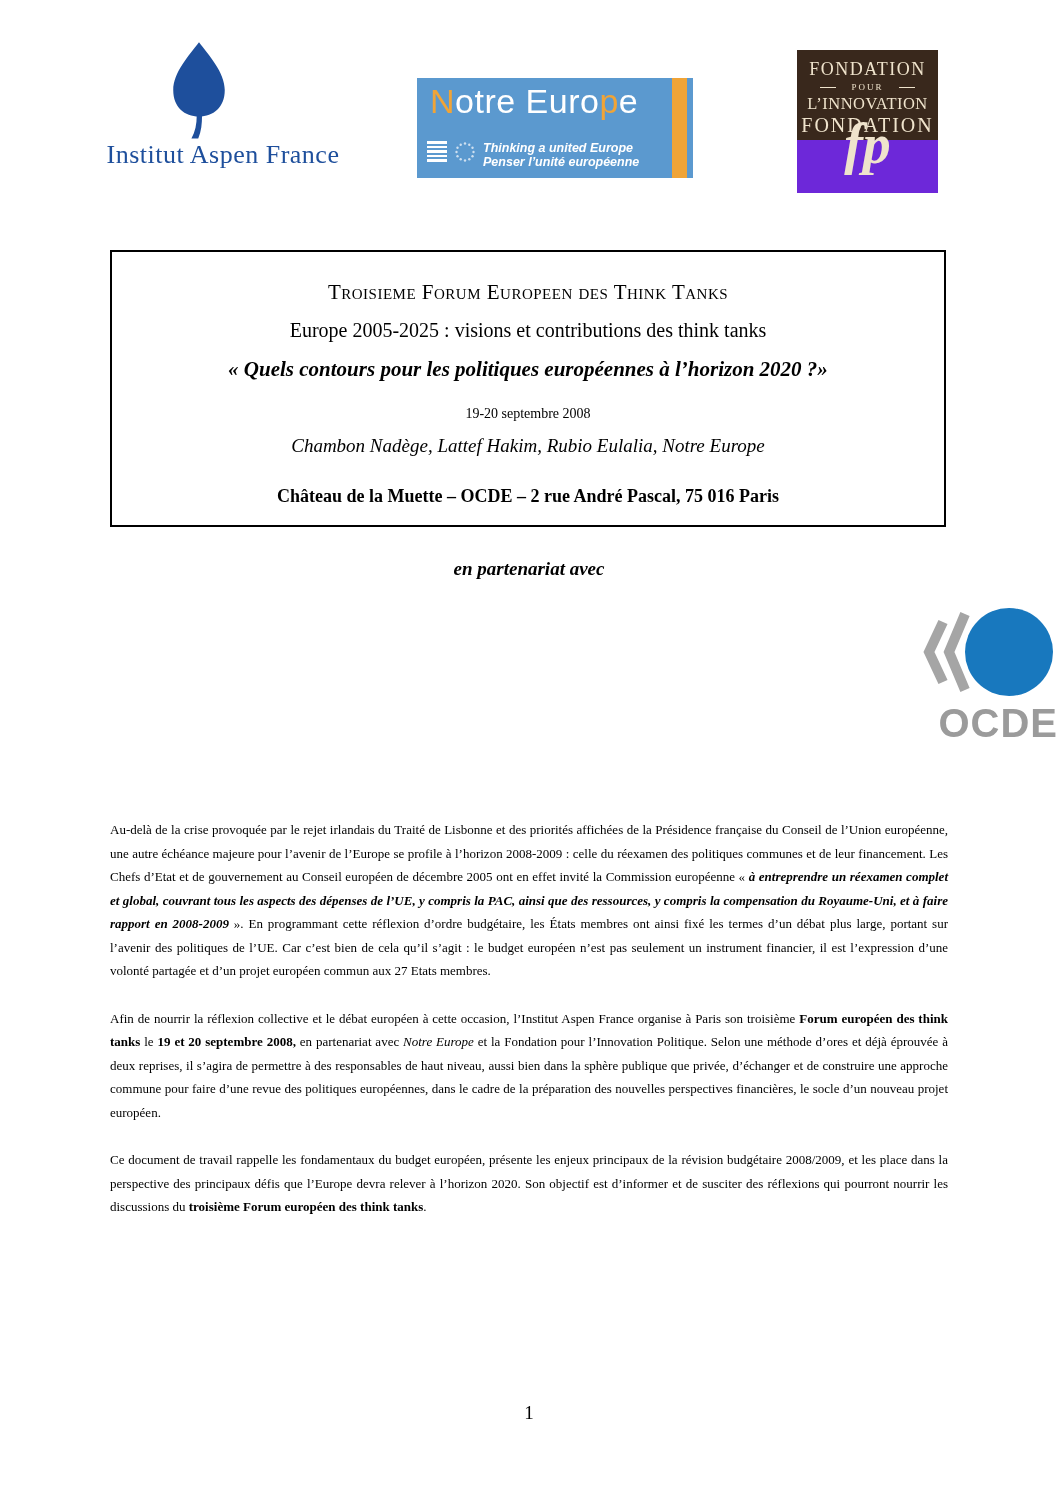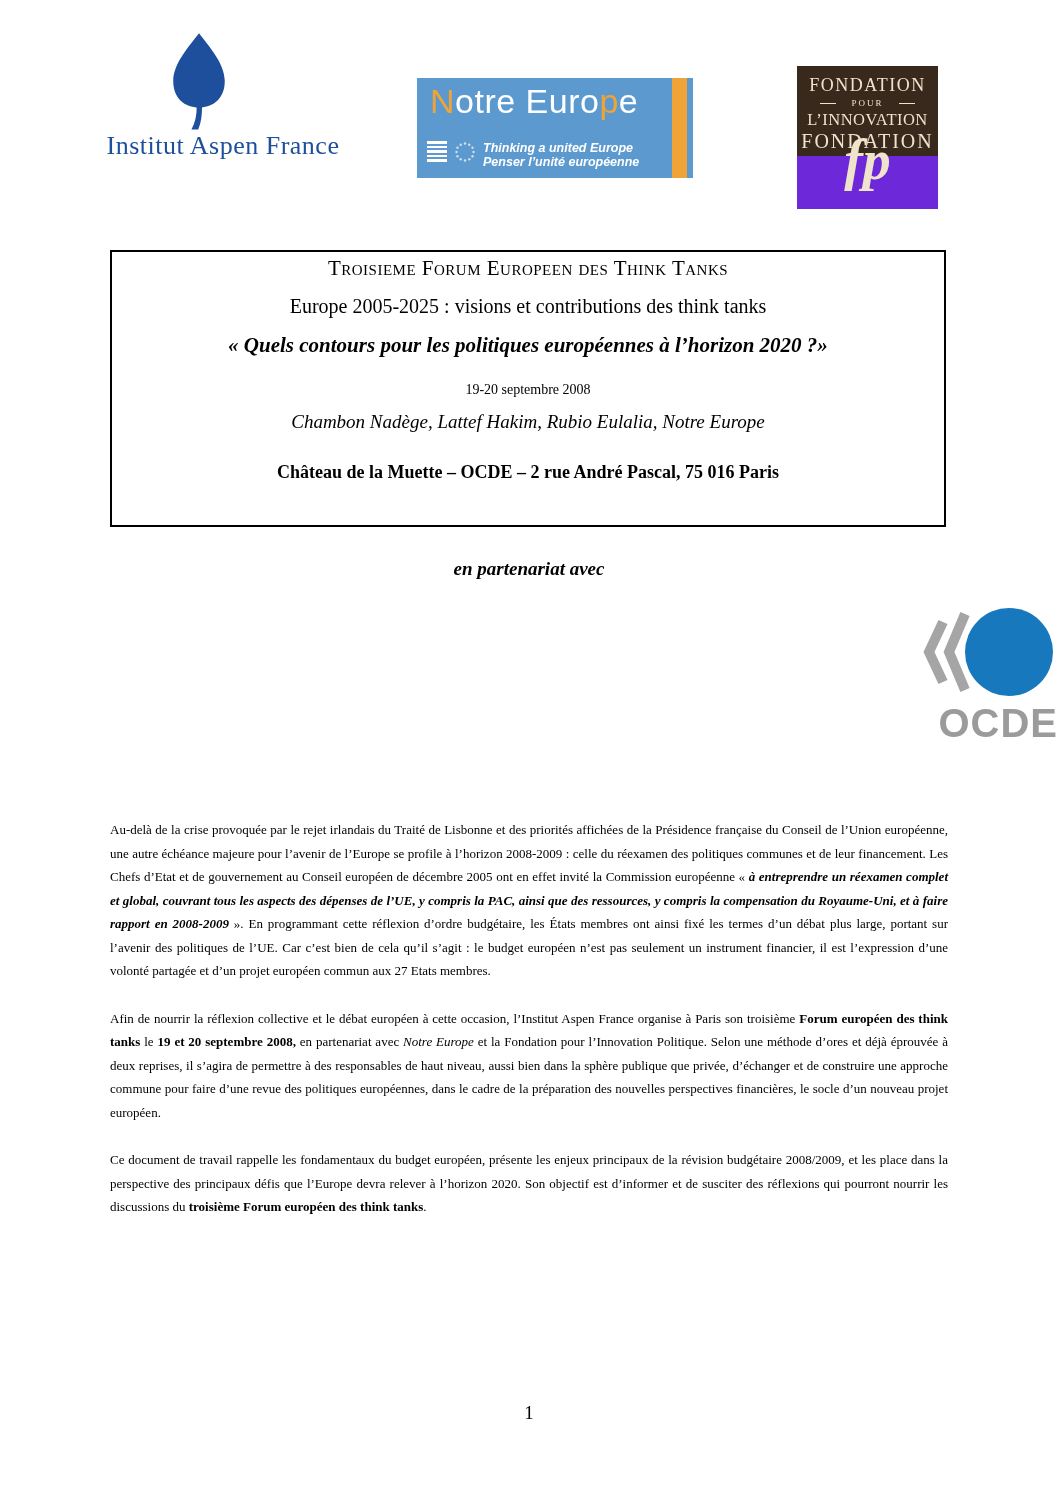--- a/index.html
+++ b/index.html
@@ -2,50 +2,50 @@
 <html><head>
 <meta charset="utf-8">
 <style>
   html,body { margin:0; padding:0; background:#ffffff; }
   .page {
     position:relative; width:1058px; height:1497px; background:#ffffff;
     font-family:"Liberation Serif", serif; color:#000; overflow:hidden;
   }
 
   
-  .aspen { position:absolute; left:103px; top:31px; width:240px; text-align:center; color:#1e4f9c; }
+  .aspen { position:absolute; left:103px; top:40px; width:240px; text-align:center; color:#1e4f9c; }
   .aspen svg { display:block; margin:0 auto 0 58px; }
   .aspen-label { font-size:26px; margin-top:0; letter-spacing:0.5px; }
 
   .ne-box { position:absolute; left:417px; top:78px; width:276px; height:100px;
     background:#5b99cf; font-family:"Liberation Sans", sans-serif; }
   .ne-stripe { position:absolute; right:6px; top:0; bottom:0; width:15px; background:#f0a437; }
   .ne-title { position:absolute; left:13px; top:4px; font-size:34px; font-weight:400; letter-spacing:0.5px; }
   .ne-accent { color:#f0a437; }
   .ne-white { color:#ffffff; }
   .ne-sub-row { position:absolute; left:10px; bottom:9px; display:flex; align-items:flex-start; gap:7px; }
   .ne-lines-icon { width:20px; height:22px;
     background:repeating-linear-gradient(#ffffff 0 2.6px, rgba(255,255,255,0) 2.6px 4.6px); }
   .ne-subs { color:#ffffff; font-style:italic; font-weight:bold; font-size:12.5px; line-height:14px; text-align:left; }
 
-  .fp-box { position:absolute; left:797px; top:66px; width:141px; height:143px; text-align:center; }
+  .fp-box { position:absolute; left:797px; top:50px; width:141px; height:143px; text-align:center; }
   .fp-brown { background:#39281c; height:90px; color:#efe3cc; padding-top:9px; box-sizing:border-box; }
   .fp-line1 { font-size:18px; letter-spacing:1.5px; }
   .fp-line2 { font-size:9px; letter-spacing:2px; display:flex; align-items:center; justify-content:center; gap:15px; margin:2px 0; }
   .fp-dash { width:16px; height:1px; background:#efe3cc; }
   .fp-line3 { font-size:16.5px; letter-spacing:0.5px; }
   .fp-line4 { font-size:20px; letter-spacing:2px; }
   .fp-red { background:#6d28d9; height:53px; position:relative; }
   .fp-mono { position:absolute; left:50%; transform:translateX(-50%); top:-24px;
     font-size:56px; font-style:italic; font-weight:bold; color:#efe3cc; line-height:1; }
 
   
   .title-box { position:absolute; left:110px; top:250px; width:836px; height:277px;
     border:2px solid #000; box-sizing:border-box; text-align:center; }
-  .tb1 { margin-top:4px; font-variant:small-caps; font-size:21px; letter-spacing:0.5px; }
+  .tb1 { margin-top:28px; font-variant:small-caps; font-size:21px; letter-spacing:0.5px; }
   .tb2 { margin-top:14px; font-size:20px; }
   .tb3 { margin-top:15px; font-size:21px; font-weight:bold; font-style:italic; }
   .tb4 { margin-top:24px; font-size:14px; }
   .tb5 { margin-top:13px; font-size:19px; font-style:italic; }
   .tb6 { margin-top:29px; font-size:18px; font-weight:bold; }
 
   
   .partner { position:absolute; top:558px; left:0; width:100%; text-align:center;
     font-size:19px; font-weight:bold; font-style:italic; }
   .ocde { position:absolute; top:607px; left:0; width:100%; text-align:right; }

